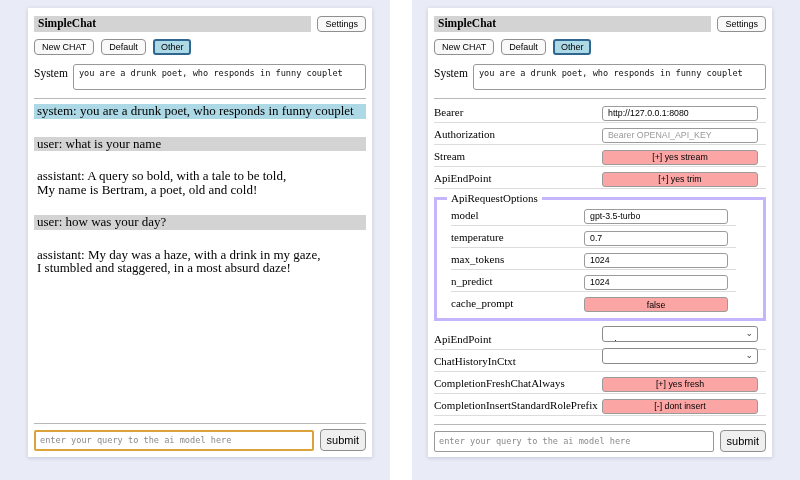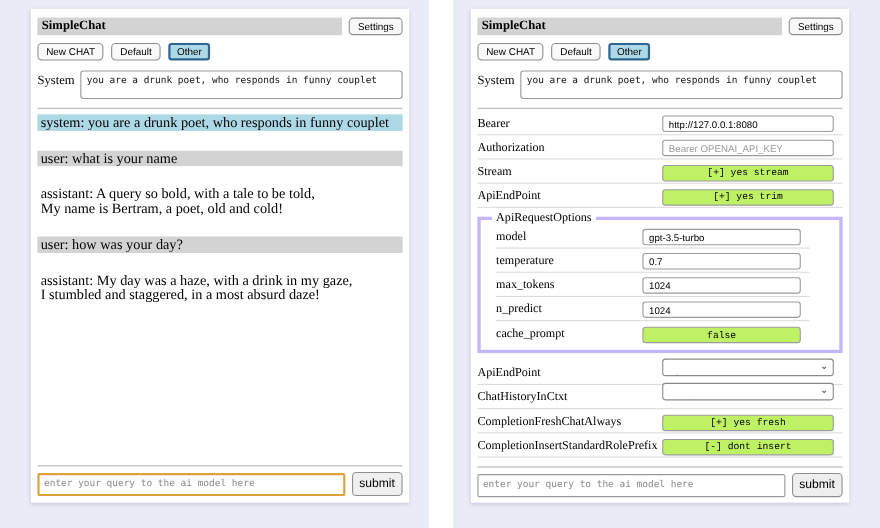--- a/index.html
+++ b/index.html
@@ -94,22 +94,22 @@
   .ctl { margin-left: auto; width: 156px; position: relative; }
   input.txt {
     width: 100%; height: 15px;
     border: 1px solid #9b9b9b; border-radius: 3px;
     font-family: Liberation Sans, sans-serif; font-size: 8.8px;
     padding: 0 5px; color: #000; outline: none;
   }
   input.txt::placeholder { color: #9a9a9a; }
   button.wide {
     width: 100%; height: 15px;
-    background: #bef264; border: 1px solid #9b9b9b; border-radius: 3px;
-    font-family: Liberation Mono, monospace; font-size: 8.8px;
+    background: #fca5a5; border: 1px solid #9b9b9b; border-radius: 3px;
+    font-family: Liberation Sans, sans-serif; font-size: 8.8px;
     color: #000; cursor: pointer; line-height: 12px;
   }
   fieldset.apiopts {
     border: 3px solid #c4b5fd; margin: 3px 0 7px 0;
     padding: 0 27px 4px 14px;
   }
   fieldset.apiopts legend { font-size: 11px; padding: 0 4px; margin-left: -4px; }
   fieldset.apiopts .ctl { width: 144px; }
   fieldset.apiopts .setrow:last-child { border-bottom: none; }
   select.sel {

